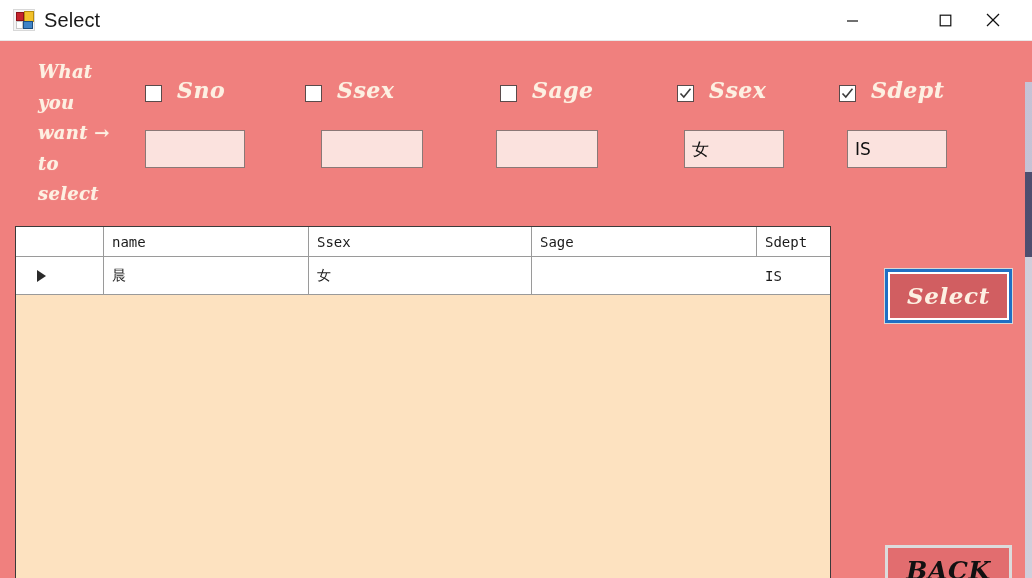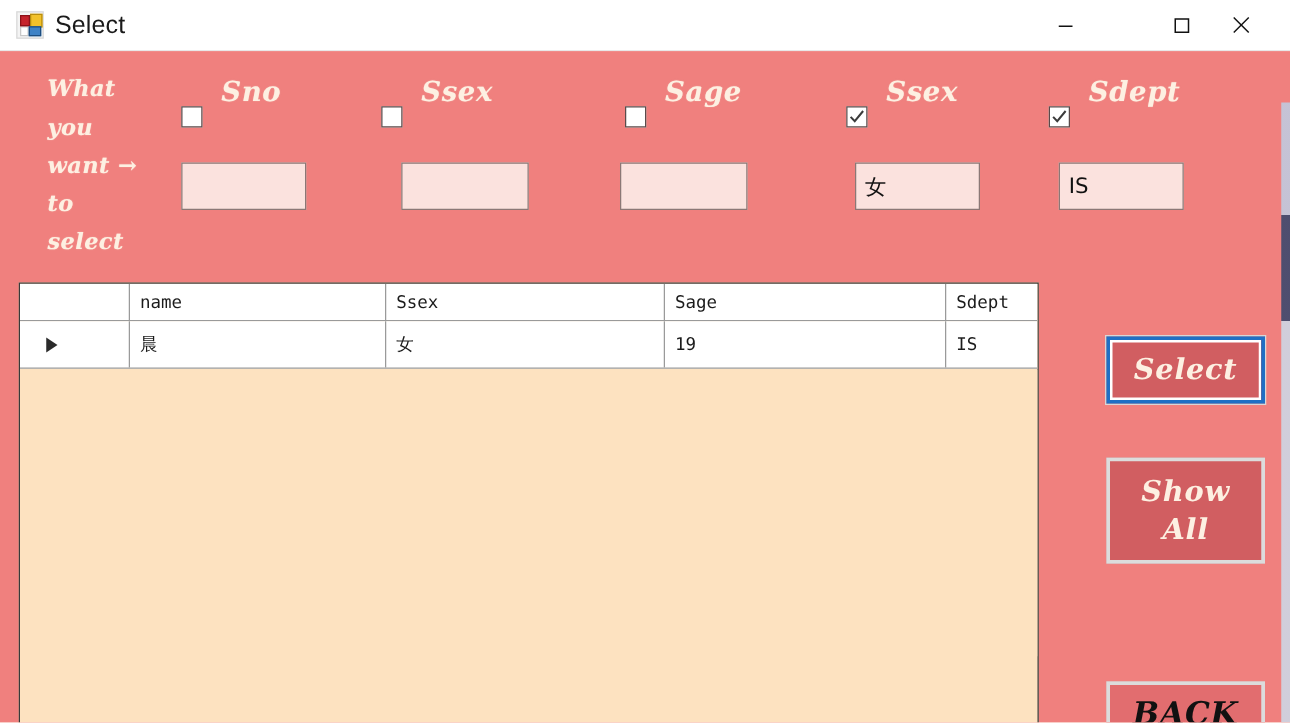--- a/index.html
+++ b/index.html
@@ -100,21 +100,21 @@
     position: absolute;
     top: 44px;
     width: 17px; height: 17px;
     background: #ffffff;
     border: 1px solid #5a4b4b;
     box-sizing: border-box;
   }
   .cb-box svg { position: absolute; left: 1px; top: 1px; }
   .cb-label {
     position: absolute;
-    top: 20px;
+    top: 36px;
     color: #fdf0e2;
     font-family: "DejaVu Serif", serif;
     font-weight: bold;
     font-style: italic;
     font-size: 22px;
     letter-spacing: 0.5px;
     white-space: nowrap;
     text-shadow: 0 0 1px rgba(253,240,226,0.5);
   }
   .txtbox {
@@ -391,23 +391,20 @@
       <div id="grid-row">
         <div class="gcell sep" id="rowsel-cell">
           <span class="tri"></span>
         </div>
         <div class="gcell sep col-sname">
             <span class="pad">晨</span>
           </div>
         <div class="gcell sep col-ssex">
             <span class="pad">女</span>
           </div>
-        <div class="gcell sep col-sage">
-            <span class="pad">19</span>
-          </div>
         <div class="gcell col-sdept">
             <span class="pad">IS</span>
           </div>
       </div>
 
       <div id="grid-empty"></div>
 
       <div id="hscroll">
         <button class="hs-arrow" id="hs-left">
           <svg width="11" height="15" viewBox="0 0 11 15">
@@ -417,19 +414,17 @@
         <div id="hs-thumb"></div>
         <button class="hs-arrow" id="hs-right">
           <svg width="11" height="15" viewBox="0 0 11 15">
             <polyline points="3,1.5 9,7.5 3,13.5" fill="none" stroke="#555" stroke-width="1.6"></polyline>
           </svg>
         </button>
       </div>
     </div>
 
     <div class="actbtn" id="btn-select">Select</div>
-    <div class="actbtn" id="btn-showall">Show
-All</div>
     <div class="actbtn" id="btn-back">BACK</div>
 
     <div id="edge-sliver"></div>
   </div>
 </div>
 
 </body></html>

